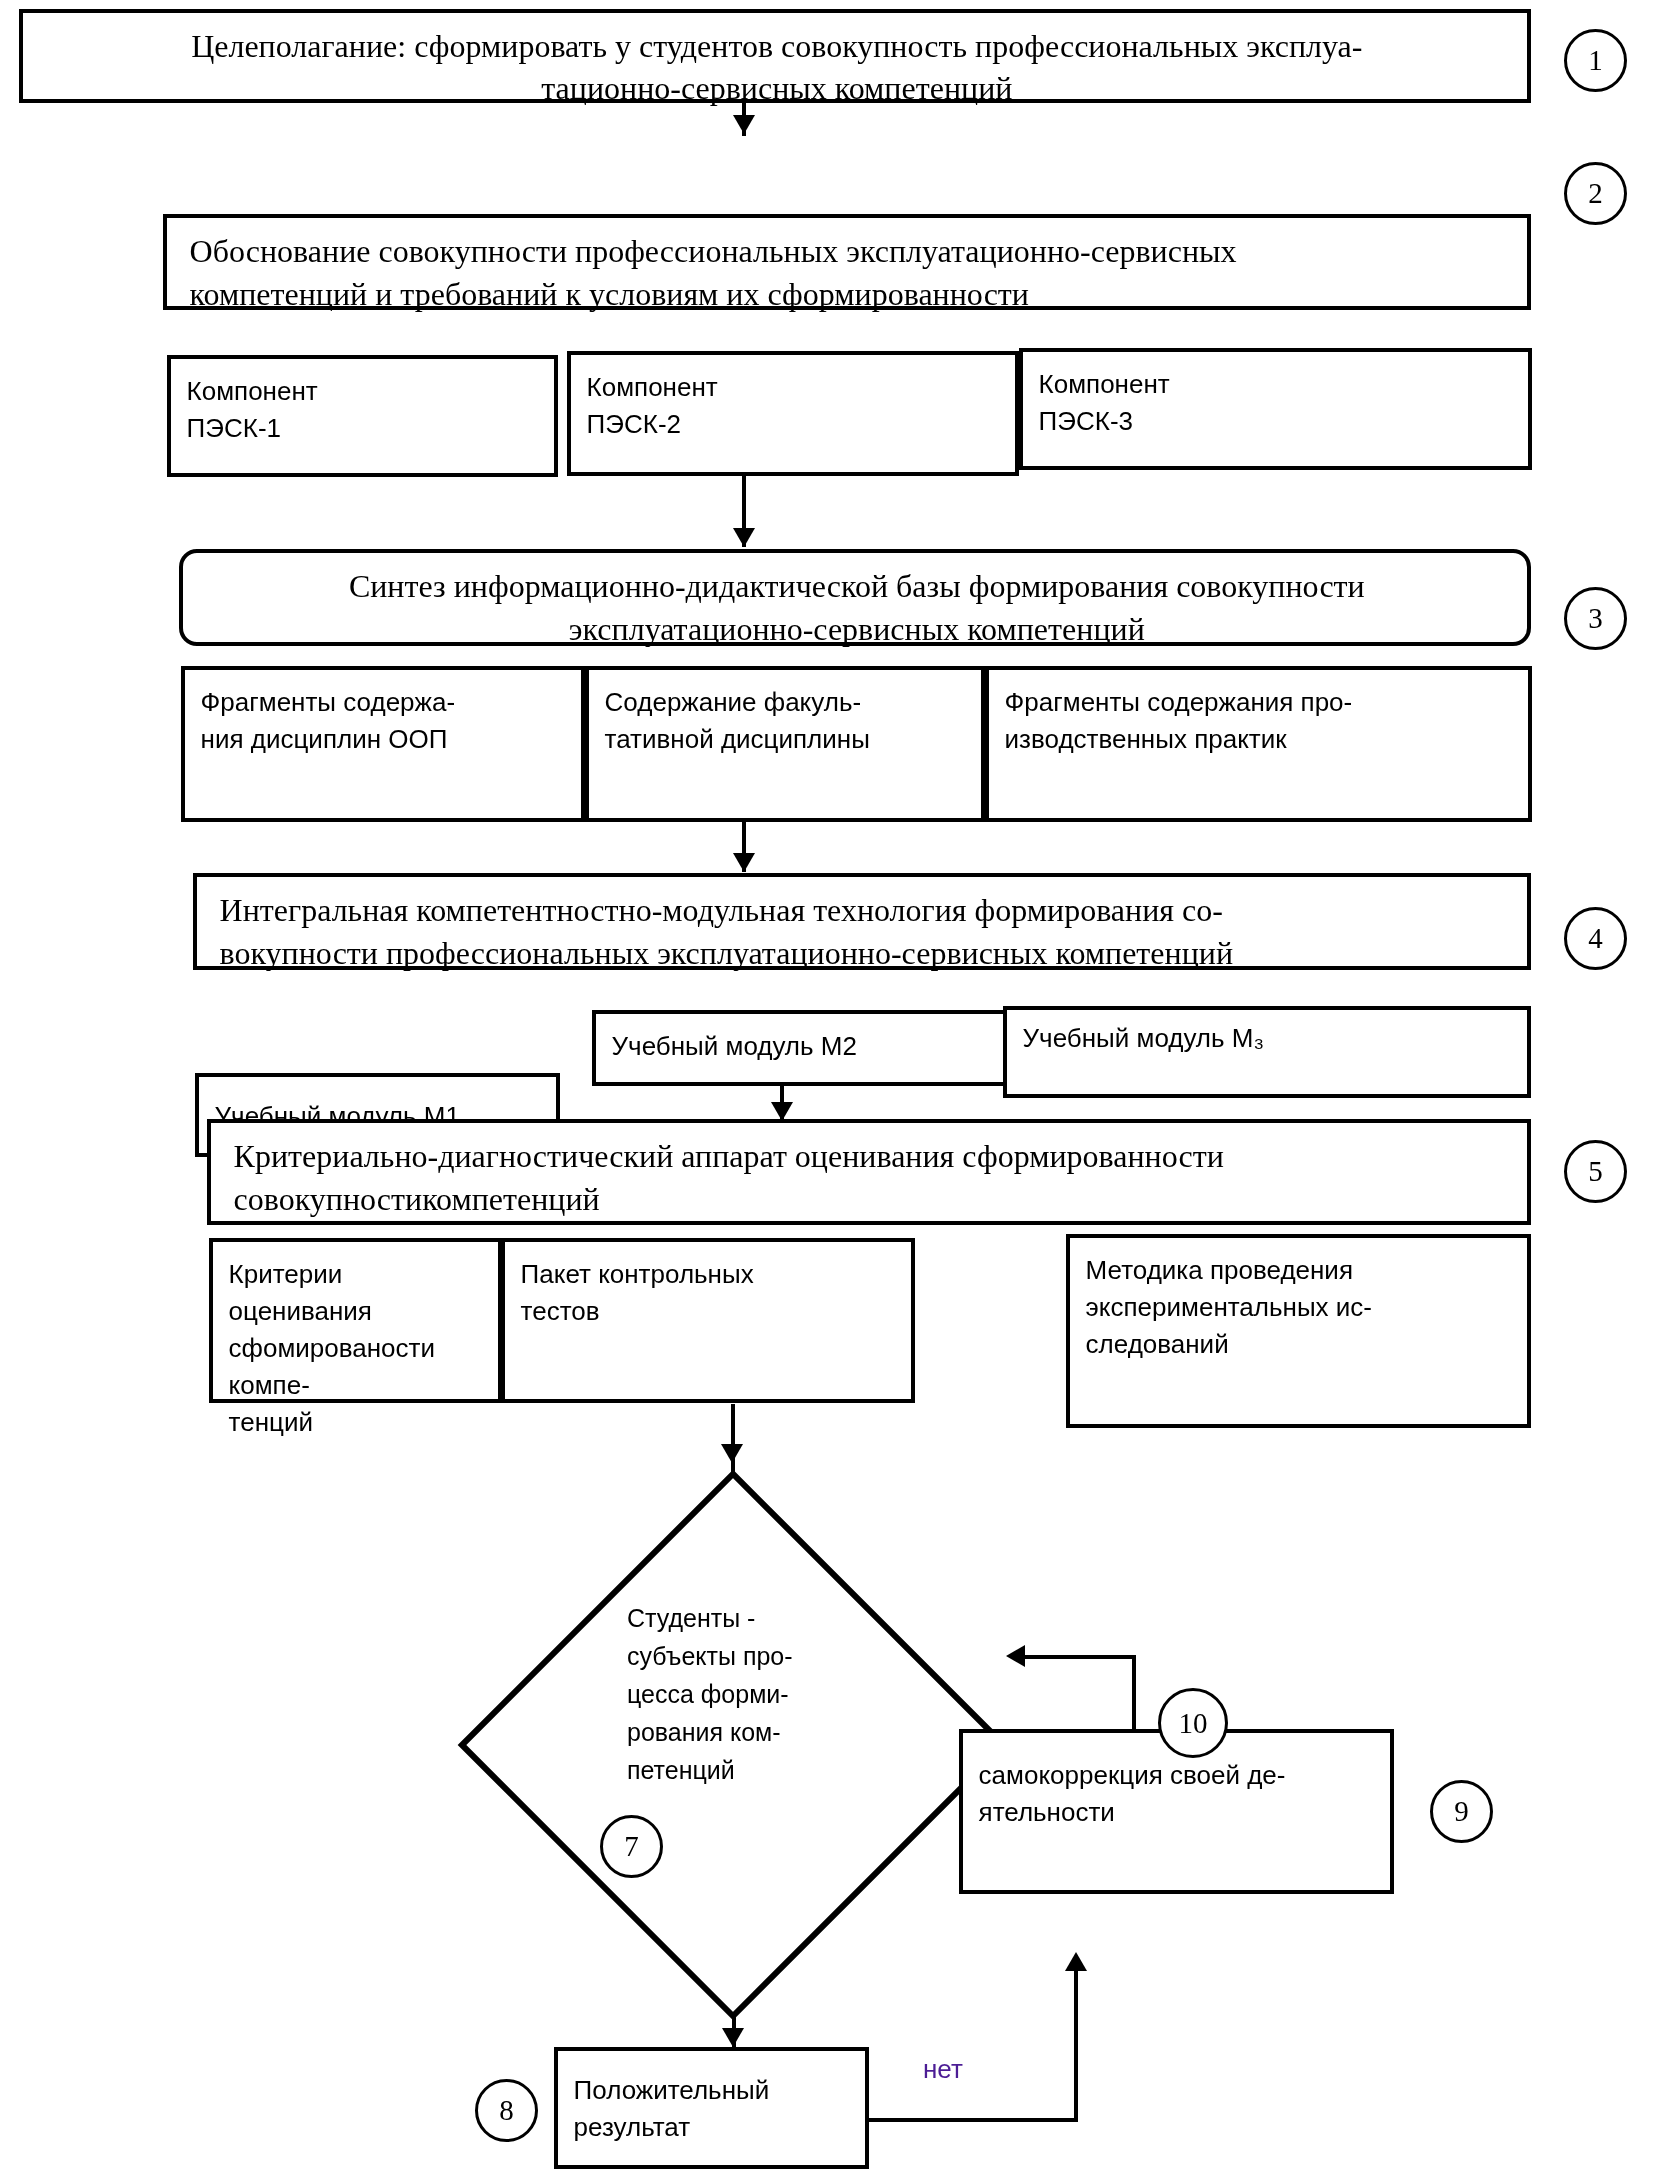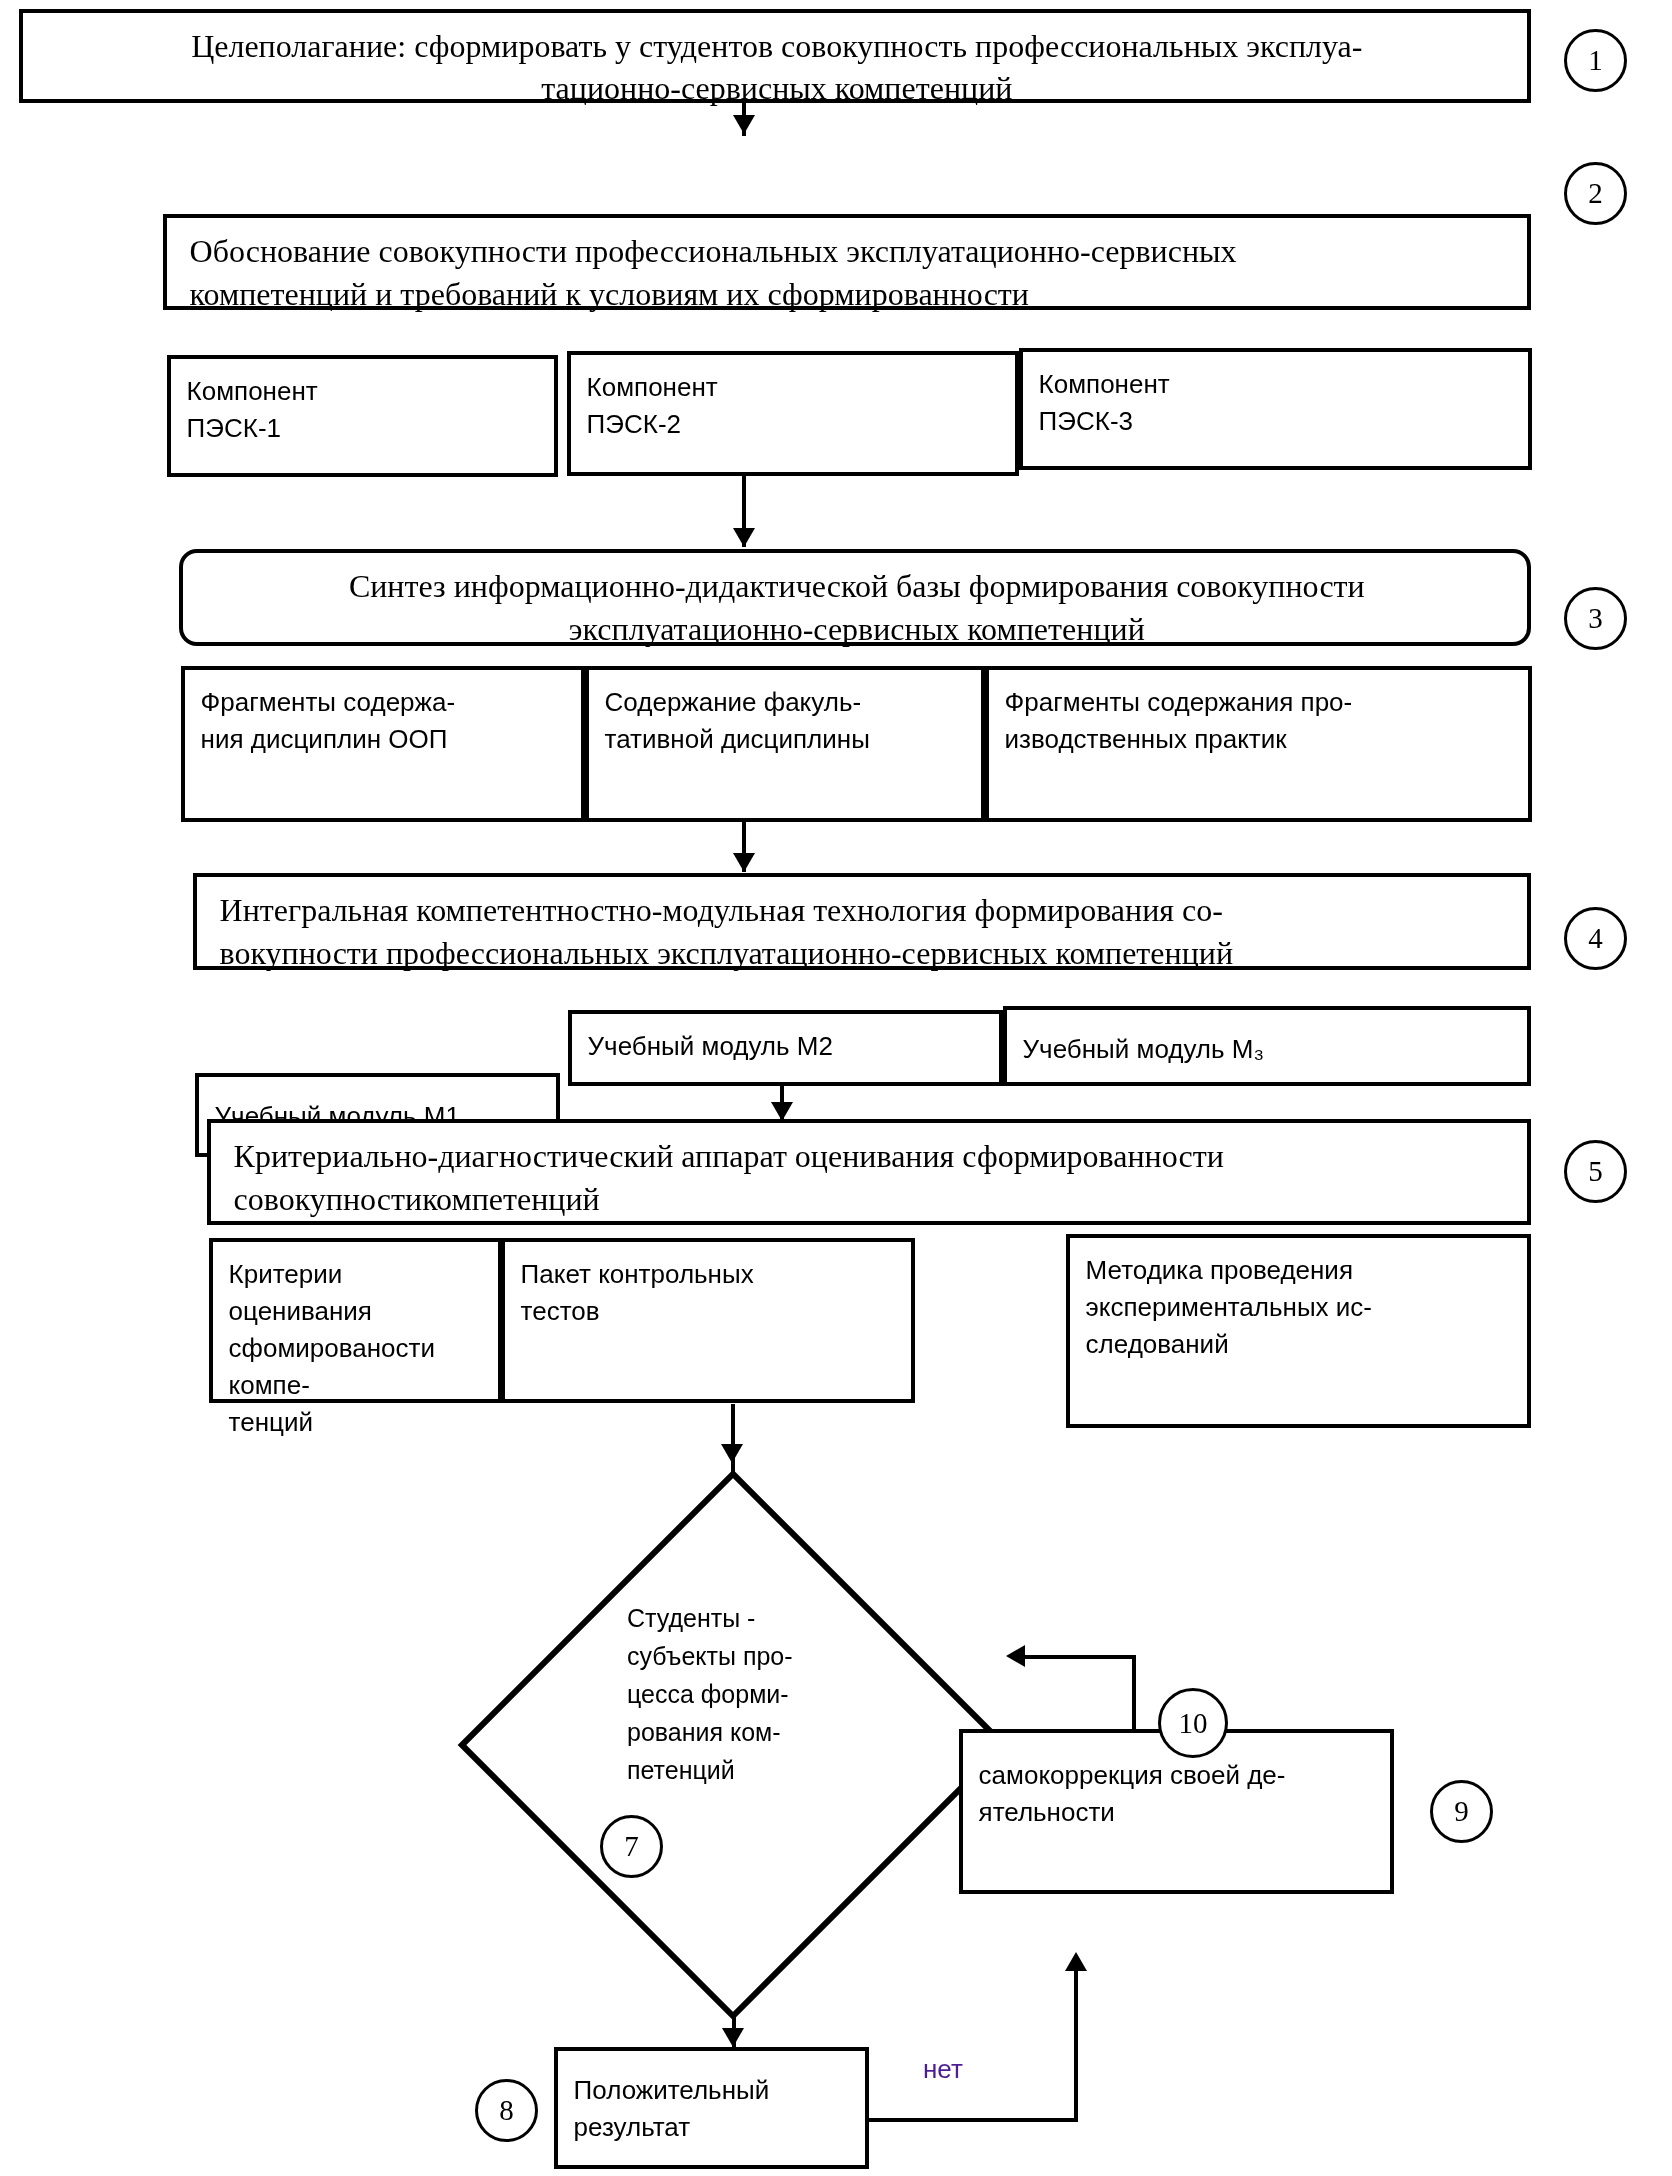--- a/index.html
+++ b/index.html
@@ -196,24 +196,24 @@
     <span class="txt">Интегральная компетентностно-модульная технология формирования со-
 вокупности профессиональных эксплуатационно-сервисных компетенций</span>
   </div>
   <div class="marker" id="m4" style="left:1564px; top:907px; width:63px; height:63px;">
     <span>4</span>
   </div>
 
   <div class="box sub" style="left:195px; top:1073px; width:365px; height:84px; padding-top:21px;">
     <span class="txt">Учебный модуль М1</span>
   </div>
-  <div class="box sub" style="left:568px; top:1010px; width:435px; height:76px; ">
+  <div class="box sub" style="left:592px; top:1010px; width:435px; height:76px; ">
     <span class="txt">Учебный модуль М2</span>
   </div>
-  <div class="box sub" style="left:1003px; top:1006px; width:528px; height:80px; padding-top:21px;">
+  <div class="box sub" style="left:1003px; top:1006px; width:528px; height:92px; padding-top:10px;">
     <span class="txt">Учебный модуль М₃</span>
   </div>
 
   <div class="vline" style="left:780px; top:1086px; width:3.5px; height:37px;"></div>
   <div class="arrow-down" style="left:771px; top:1102px;"></div>
 
   <div class="box hdr left" id="b5-header" style="left:207px; top:1119px; width:1324px; height:106px;">
     <span class="txt">Критериально-диагностический аппарат оценивания сформированности
 совокупностикомпетенций</span>
   </div>

